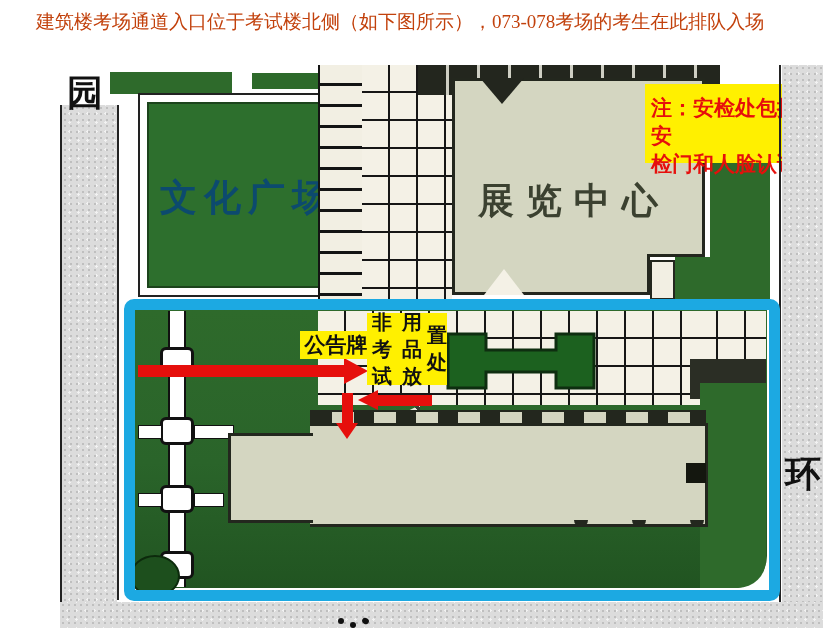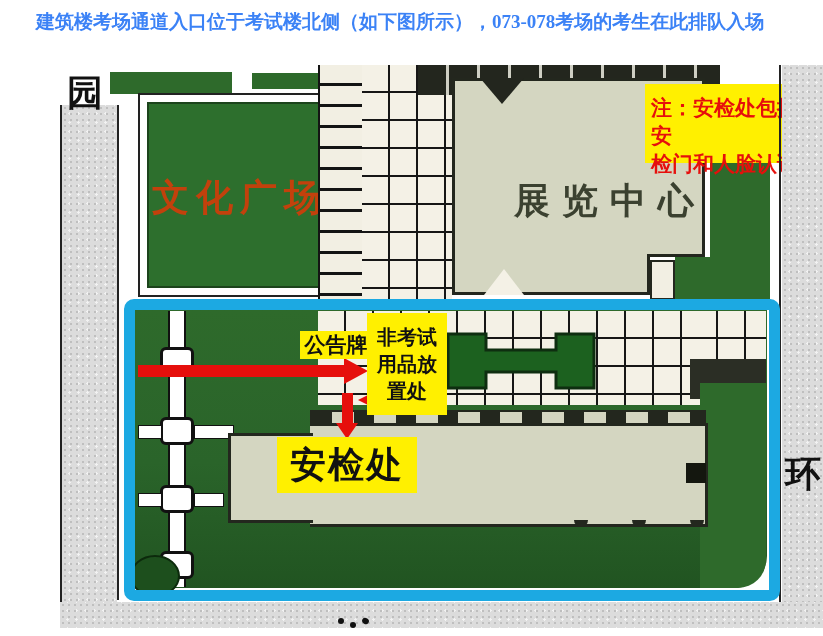--- a/index.html
+++ b/index.html
@@ -1,21 +1,21 @@
 <!DOCTYPE html>
 <html><head>
 <meta charset="utf-8">
 <style>
   html,body{margin:0;padding:0;background:#fff;}
   #page{position:relative;width:823px;height:636px;background:#ffffff;overflow:hidden;
         font-family:"Liberation Sans",sans-serif;}
   .abs{position:absolute;}
   
-  #para{position:absolute;left:4px;top:6px;width:816px;color:#3b82f6;
-        font-family:"Liberation Serif",serif;font-size:19px;line-height:32px;font-weight:bold;}
+  #para{position:absolute;left:4px;top:6px;width:816px;color:#c2410c;
+        font-family:"Liberation Serif",serif;font-size:19px;line-height:32px;}
   #para .l1{text-indent:32px;}
   
   .road{background-color:#dcdcdc;
         background-image:radial-gradient(#bfbfbf 1px,transparent 1.4px),
                          radial-gradient(#f2f2f2 1px,transparent 1.4px);
         background-size:6px 6px,9px 9px;background-position:0 0,3px 4px;}
   .blk{background:#222;}
   
   .roadchar{font-weight:bold;color:#111;font-size:36px;font-family:"Liberation Serif",serif;}
   .ylabel{background:#fff000;color:#111;font-weight:bold;display:flex;
@@ -45,35 +45,35 @@
     <div class="abs blk" style="left:0;top:40px;width:2px;height:523px;"></div>
     <div class="abs road" style="left:2px;top:40px;width:55px;height:523px;"></div>
     <div class="abs blk" style="left:57px;top:40px;width:2px;height:495px;"></div>
     <div class="abs roadchar" style="left:7px;top:4px;">园</div>
 
     <div class="abs lawn" style="left:50px;top:7px;width:122px;height:22px;"></div>
     <div class="abs lawn" style="left:192px;top:8px;width:66px;height:16px;"></div>
 
     <div class="abs" style="left:80px;top:30px;width:197px;height:200px;background:#2d6f2d;
                 border:7px solid #fff;box-sizing:border-box;box-shadow:0 0 0 2px #222, inset 0 0 0 2px #1c441c;"></div>
-    <div class="abs" style="left:84px;top:108px;width:192px;text-align:center;font-size:37px;font-weight:bold;
-                color:#c2410c;letter-spacing:7px;">文化广场</div>
+    <div class="abs" style="left:84px;top:108px;width:192px;text-align:right;font-size:37px;font-weight:bold;
+                color:#0c4a6e;letter-spacing:7px;">文化广场</div>
 
     <div class="abs ladder" style="left:258px;top:0;width:44px;height:234px;"></div>
     <div class="abs grid" style="left:302px;top:0;width:90px;height:234px;"></div>
 
     <div class="abs" style="left:358px;top:0;width:302px;height:30px;background:#23261e;
                 background-image:repeating-linear-gradient(90deg,transparent 0 28px,#cfcfc4 28px 31px);"></div>
 
     <div class="abs bldg" style="left:392px;top:13px;width:253px;height:179px;"></div>
     <div class="abs bldg" style="left:392px;top:189px;width:198px;height:41px;border-top:none;"></div>
 
     <div class="abs tri" style="left:420px;top:13px;border-left:22px solid transparent;border-right:22px solid transparent;border-top:26px solid #23261e;"></div>
     <div class="abs tri" style="left:424px;top:204px;border-left:20px solid transparent;border-right:20px solid transparent;border-bottom:26px solid #f4f1e6;"></div>
-    <div class="abs" style="left:418px;top:112px;width:228px;text-align:right;font-size:36px;font-weight:bold;
+    <div class="abs" style="left:418px;top:112px;width:228px;text-align:left;font-size:36px;font-weight:bold;
                 color:#3b4130;letter-spacing:12px;">展览中心</div>
 
     <div class="abs lawn" style="left:588px;top:30px;width:57px;height:35px;"></div>
     <div class="abs lawn" style="left:650px;top:30px;width:60px;height:205px;"></div>
     <div class="abs lawn" style="left:615px;top:192px;width:35px;height:43px;"></div>
     <div class="abs" style="left:590px;top:195px;width:25px;height:40px;background:#f2efe3;border:2px solid #23271e;box-sizing:border-box;"></div>
 
     <div class="abs" style="left:585px;top:19px;width:176px;height:79px;background:#fff000;color:#e60f0c;
                 font-weight:bold;font-size:21px;line-height:28px;padding:10px 4px 0 6px;box-sizing:border-box;">
       <div>注：安检处包括安</div>
@@ -122,26 +122,25 @@
     <div class="abs" style="left:630px;top:455px;width:14px;height:7px;background:#23271e;border-radius:0 0 7px 7px;"></div>
 
     <div class="abs arrowshaft" style="left:78px;top:300px;width:206px;height:12px;"></div>
     <div class="abs tri" style="left:284px;top:293px;border-top:13px solid transparent;border-bottom:13px solid transparent;border-left:24px solid #e60f0c;"></div>
     <div class="abs arrowshaft" style="left:318px;top:330px;width:54px;height:11px;"></div>
     <div class="abs tri" style="left:298px;top:325px;border-top:10px solid transparent;border-bottom:10px solid transparent;border-right:20px solid #e60f0c;"></div>
     <div class="abs arrowshaft" style="left:282px;top:328px;width:11px;height:30px;"></div>
     <div class="abs tri" style="left:276px;top:358px;border-left:11px solid transparent;border-right:11px solid transparent;border-top:16px solid #e60f0c;"></div>
 
     <div class="abs ylabel" style="left:240px;top:266px;width:72px;height:28px;font-size:21px;">公告牌</div>
-    <div class="abs ylabel" style="left:307px;top:248px;width:80px;height:102px;font-size:20px;line-height:27px;flex-direction:column;">
+    <div class="abs ylabel" style="left:307px;top:248px;width:80px;height:72px;font-size:20px;line-height:27px;">
       <div>非考试</div>
       <div>用品放</div>
       <div>置处</div>
     </div>
-    <div class="abs ylabel" style="left:217px;top:372px;width:140px;height:56px;font-size:36px;letter-spacing:2px;">安检处</div>
 
     <div class="abs" style="left:64px;top:234px;width:656px;height:302px;border:11px solid #1ca9e2;border-radius:10px;box-sizing:border-box;"></div>
 
     <div class="abs road" style="left:0;top:537px;width:763px;height:26px;"></div>
     <div class="abs" style="left:278px;top:553px;width:6px;height:6px;background:#111;border-radius:50%;"></div>
     <div class="abs" style="left:290px;top:557px;width:6px;height:6px;background:#111;border-radius:50%;"></div>
     <div class="abs" style="left:302px;top:553px;width:7px;height:6px;background:#111;border-radius:50%;transform:rotate(35deg);"></div>
   </div>
 </div>
 

